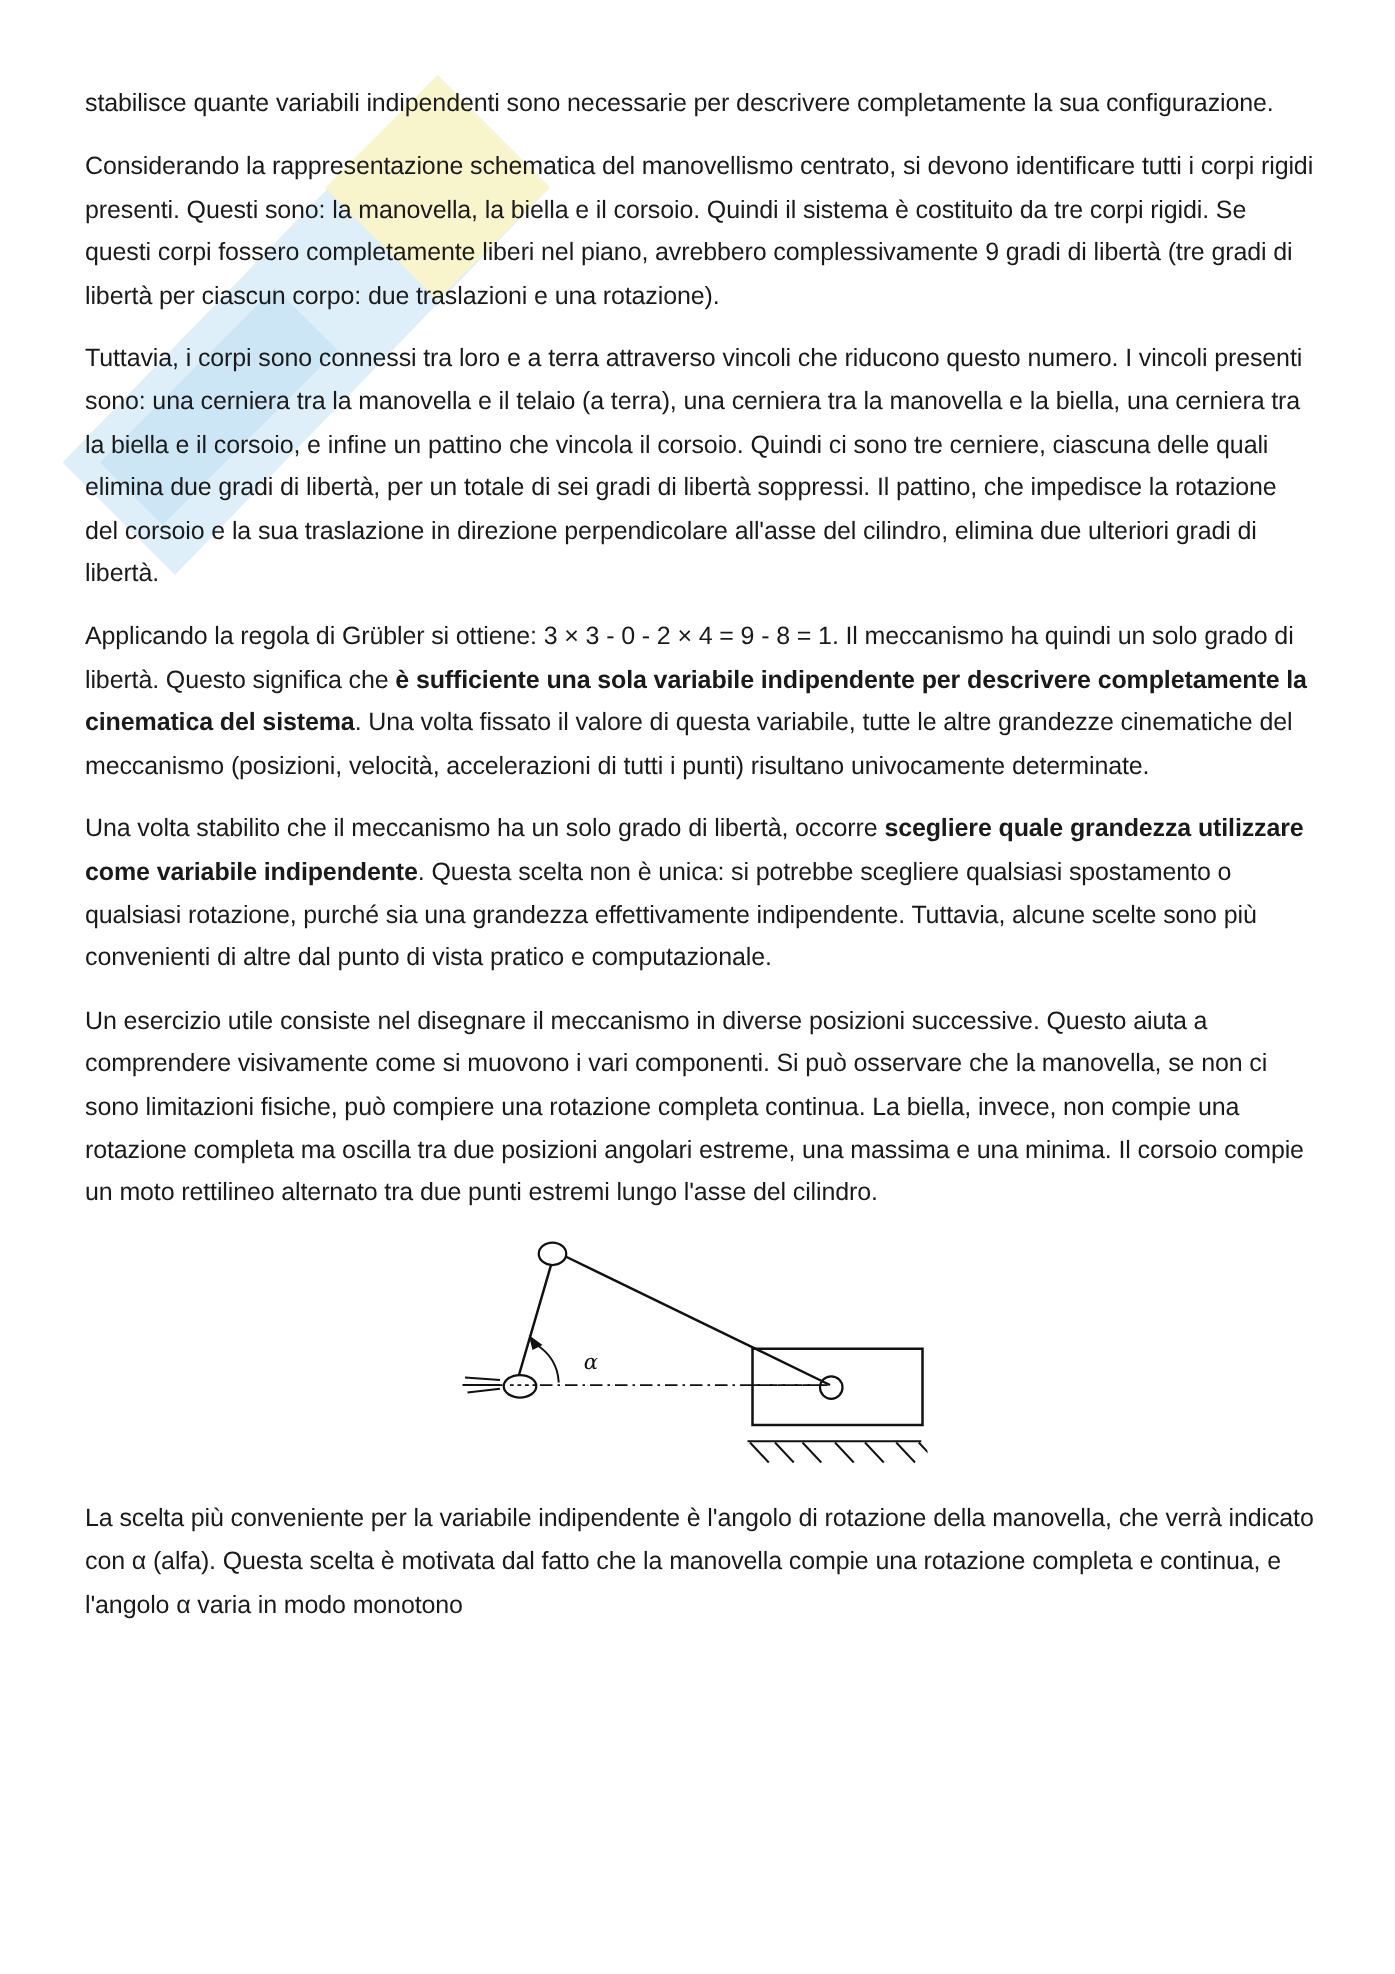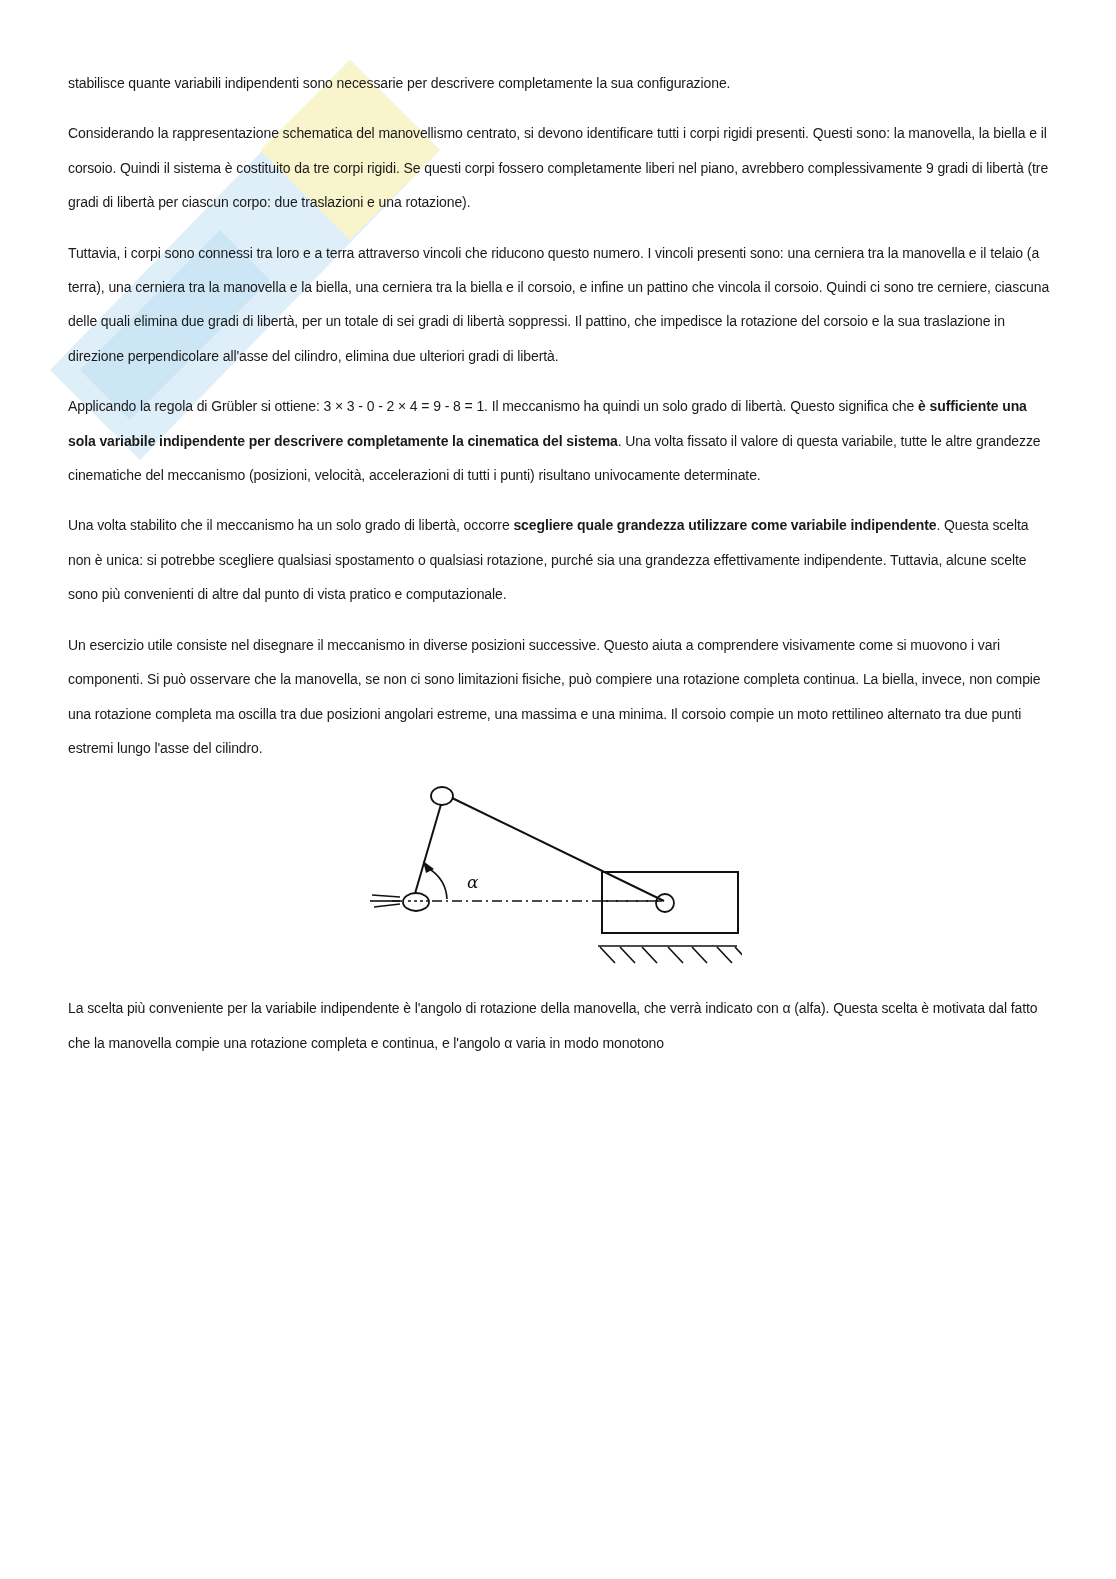--- a/index.html
+++ b/index.html
@@ -1,21 +1,21 @@
 <!DOCTYPE html>
 <html><head>
 <meta charset="utf-8">
 <style>
   html, body { margin: 0; padding: 0; background: #ffffff; }
   body { width: 1116px; height: 1579px; position: relative; overflow: hidden;
          font-family: "Liberation Sans", "DejaVu Sans", sans-serif; color: #1a1a1a; }
   .watermark { position: absolute; left: 20px; top: 40px; width: 480px; height: 420px;
                pointer-events: none; z-index: 0; }
   .page { position: absolute; left: 68px; top: 66px; width: 985px; z-index: 1; }
-  p.para { margin: 0 0 16px 0; font-size: 14px; line-height: 34.4px; letter-spacing: -0.1px; }
+  p.para { margin: 0 0 16px 0; font-size: 20px; line-height: 34.4px; letter-spacing: -0.1px; }
   p.para b { font-weight: bold; }
   .figure { position: relative; width: 985px; height: 200px; margin: 6px 0 10px 0; }
   .figure svg { position: absolute; left: 294px; top: 0; }
 </style>
 </head>
 <body>
 
 <svg class="watermark" viewBox="0 0 480 420" xmlns="http://www.w3.org/2000/svg">
   <polygon points="30,330 330,20 420,110 120,420" fill="#d4e9f7" opacity="0.75"></polygon>
   <polygon points="240,110 330,20 420,110 330,200" fill="#fdf5c4" opacity="0.85"></polygon>

